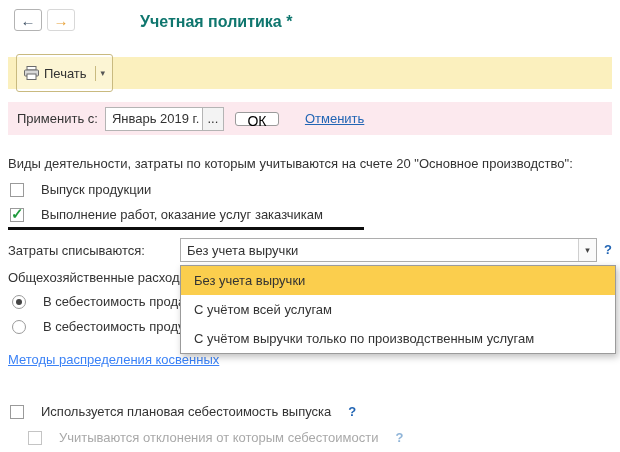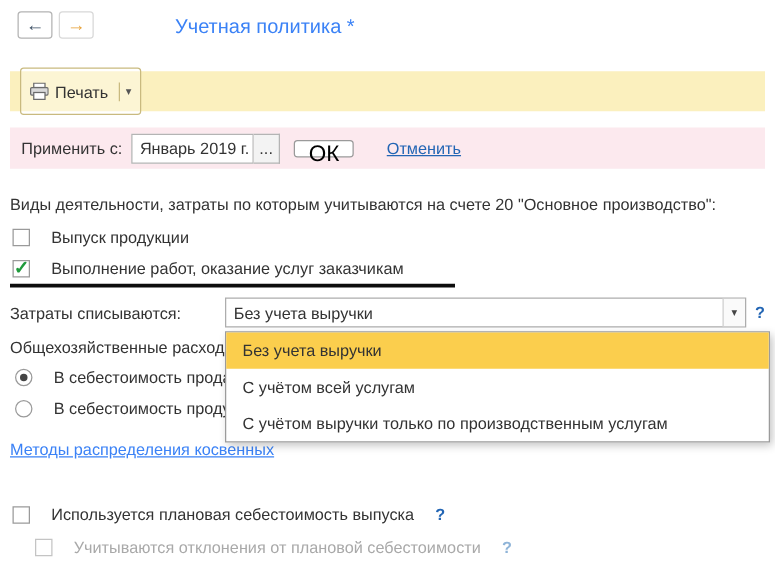--- a/index.html
+++ b/index.html
@@ -6,40 +6,40 @@
   html,body { background:#fff; }
   body { font-family:"Liberation Sans", sans-serif; font-size:13px; color:#333; }
   .page { position:relative; width:620px; height:452px; background:#fff; overflow:hidden; }
 
   
   .navbtns { position:absolute; top:9px; left:14px; display:flex; gap:5px; }
   .navbtn { width:28px; height:22px; border:1px solid #b3b3b3; border-radius:3px; background:#fff;
             display:flex; align-items:center; justify-content:center; font-size:15px; font-weight:bold; cursor:pointer; }
   .navbtn.back { color:#3c4f63; }
   .navbtn.fwd  { color:#e7a23a; border-color:#d8d8d8; }
-  .title { position:absolute; top:13px; left:140px; font-size:16px; font-weight:normal; color:#3b82f6; }
+  .title { position:absolute; top:13px; left:140px; font-size:16px; font-weight:bold; color:#0f766e; }
 
   
   .toolbar { position:absolute; left:8px; right:8px; top:57px; height:32px; background:#fbf0be;
              display:flex; align-items:center; padding-left:8px; }
   .printbtn { display:flex; align-items:center; gap:5px; height:38px; padding:0 7px;
               border:1px solid #c9ba7f; border-radius:3px; background:rgba(255,255,255,.35); cursor:pointer; }
   .printbtn .sep { width:1px; height:15px; background:#c9ba7f; margin-left:3px; }
   .printbtn .arrow { font-size:9px; color:#555; }
 
   
   .applybar { position:absolute; left:8px; right:8px; top:102px; height:33px; background:#fce9ee;
               display:flex; align-items:center; padding-left:9px; }
   .applylabel { margin-right:7px; }
   .datebox { width:98px; height:24px; border:1px solid #b4b4b4; background:#fff; display:flex;
              align-items:center; padding-left:6px; }
   .morebtn { width:21px; height:24px; border:1px solid #b4b4b4; border-left:none; background:#f3f3f3;
              display:flex; align-items:center; justify-content:center; cursor:pointer; }
   .okbtn { height:14px; min-width:44px; margin-left:11px; padding:0 11px; border:1px solid #9a9a9a;
-           border-radius:3px; background:#fff; font-family:inherit; font-size:18px; cursor:pointer; }
+           border-radius:3px; background:#fff; font-family:inherit; font-size:14px; cursor:pointer; }
   .cancel { margin-left:26px; color:#2265b4; text-decoration:underline; cursor:pointer; }
 
   .txt { position:absolute; left:8px; white-space:nowrap; }
 
   
   .row { position:absolute; display:flex; align-items:flex-end; gap:17px; white-space:nowrap; cursor:pointer; }
   .cb { width:14px; height:14px; border:1px solid #9a9a9a; background:#fff; position:relative; flex:0 0 auto; }
   .cb .mark { position:absolute; left:0; top:-4px; font-size:15px; font-weight:bold; color:#1f9a3c; }
   .radio { width:14px; height:14px; border:1px solid #9a9a9a; border-radius:50%; background:#fff;
            position:relative; flex:0 0 auto; }
@@ -153,17 +153,17 @@
 
 
   <div class="row" style="left:10px; top:404px;">
     <span class="cb"></span>
     <span>Используется плановая себестоимость выпуска</span>
     <span class="help">?</span>
   </div>
 
   <div class="row dim" style="left:28px; top:430px;">
     <span class="cb"></span>
-    <span>Учитываются отклонения от плановой себестоимости</span>
+    <span>Учитываются отклонения от которым себестоимости</span>
     <span class="help">?</span>
   </div>
 
 </div>
 
 </body></html>

